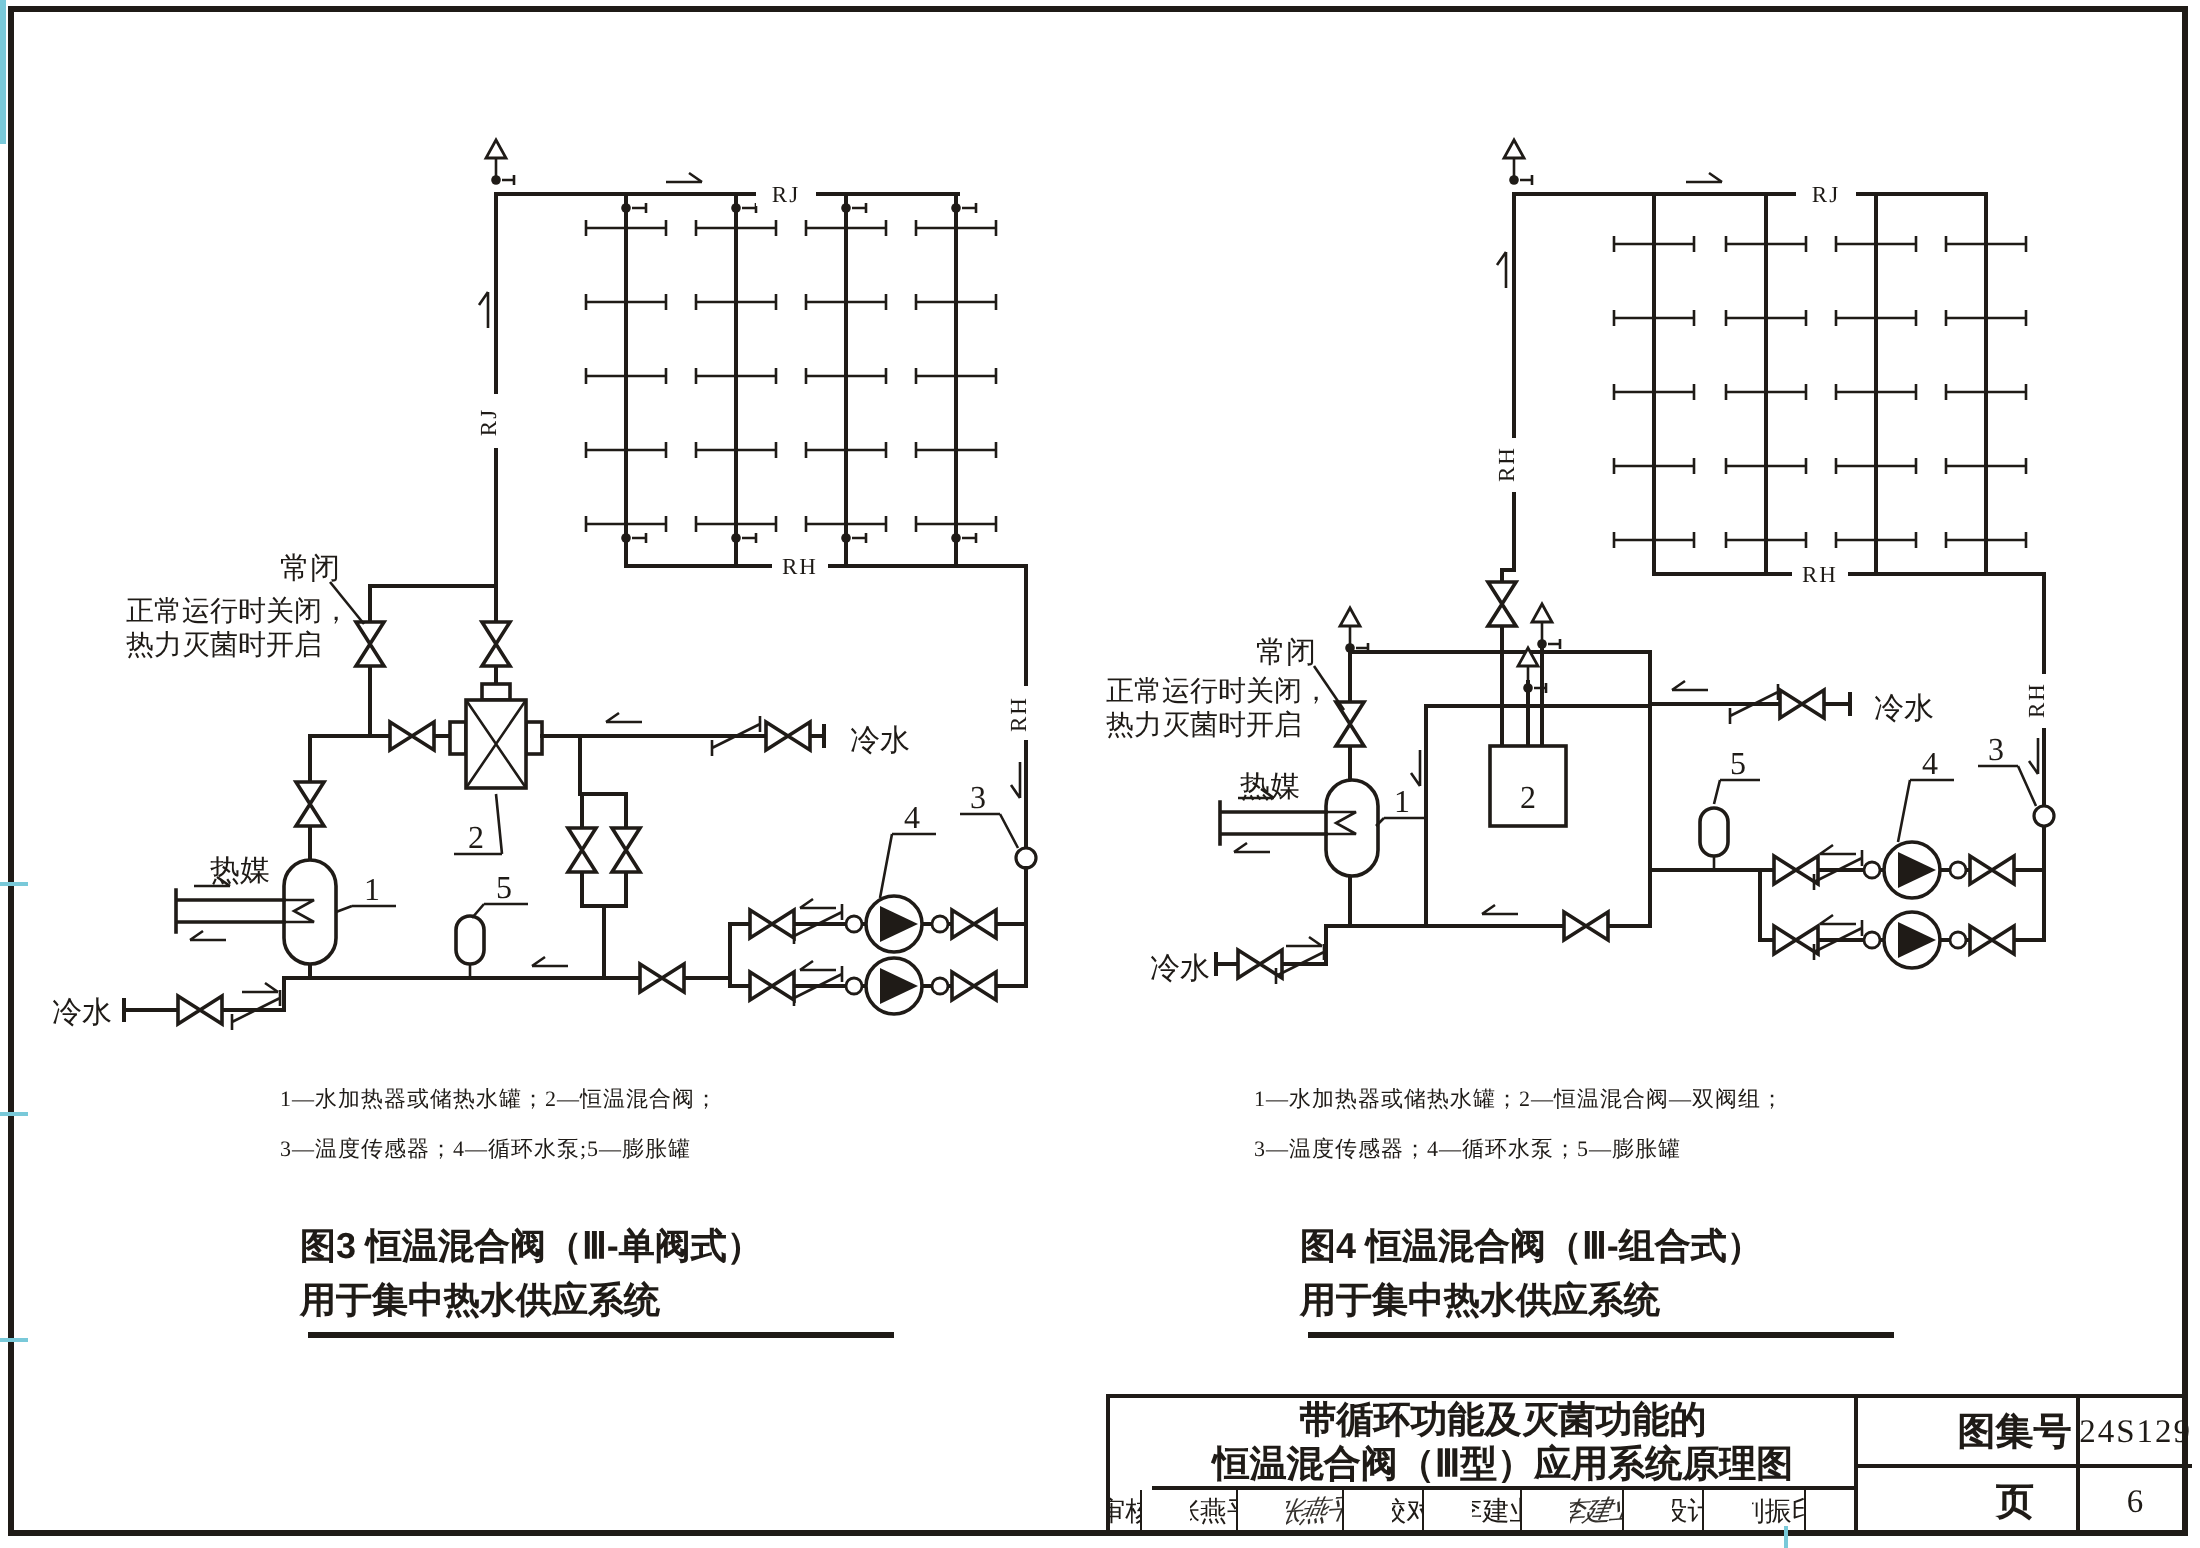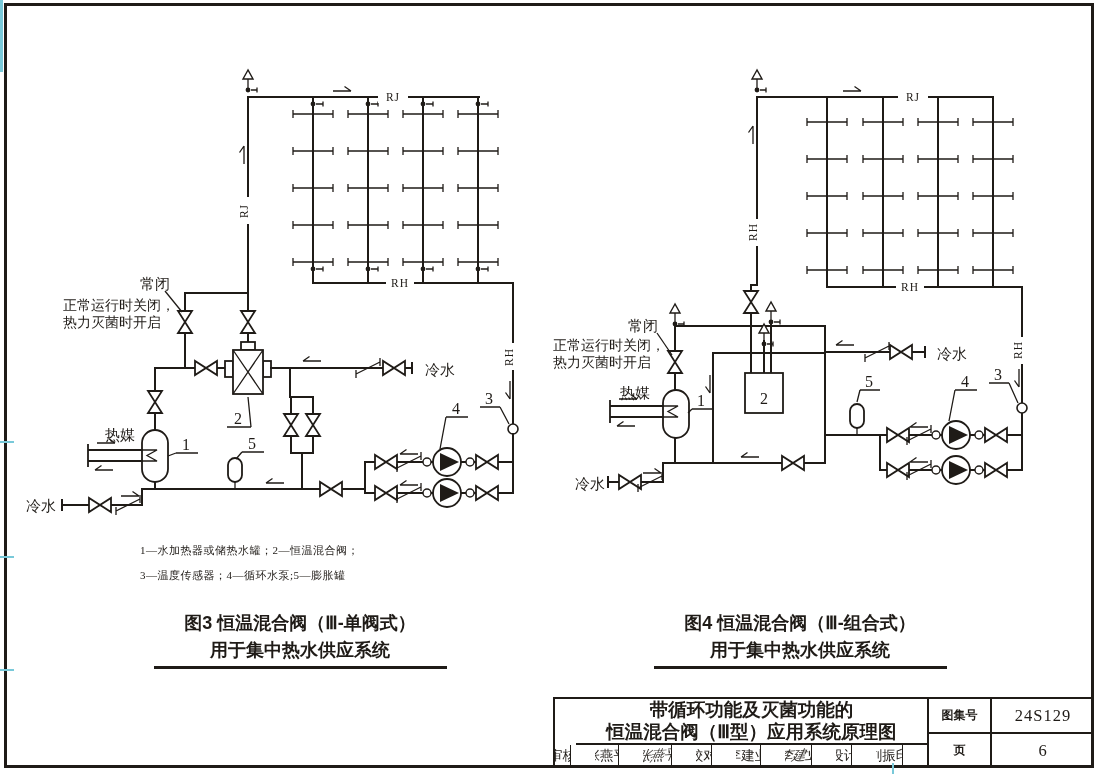--- a/index.html
+++ b/index.html
@@ -28,39 +28,39 @@
   .mask{fill:#fff;stroke:none;}
   text.t{fill:var(--ink);font-family:"Liberation Serif",serif;}
   text.lbl14{font-size:14px;}
   text.lbl15{font-size:15px;}
   text.num{font-size:16px;}
   text.pipelbl{font-size:11.5px;letter-spacing:1px;}
   
   .abs{position:absolute;}
   .legend{font-size:11px;line-height:25px;white-space:nowrap;letter-spacing:0.5px;}
   .caption{font-family:"Liberation Sans",sans-serif;font-weight:bold;font-size:18px;
-           line-height:27px;text-align:center;white-space:nowrap;}
+           line-height:27px;white-space:nowrap;}
   .cap-underline{position:absolute;height:2.5px;background:var(--ink);}
   
   .tblock{position:absolute;left:553px;top:697px;width:541px;height:70.5px;
           border-left:2px solid var(--ink);border-top:2px solid var(--ink);
           display:flex;font-family:"Liberation Serif",serif;}
   .tb-left{width:374px;display:flex;flex-direction:column;border-right:2px solid var(--ink);}
   .tb-title{flex:1;display:flex;flex-direction:column;align-items:center;justify-content:center;
             font-family:"Liberation Sans",sans-serif;font-weight:bold;font-size:18.5px;
             line-height:22px;border-bottom:2px solid var(--ink);white-space:nowrap;margin-left:21px;}
   .tb-sigrow{height:23px;display:flex;align-items:stretch;font-size:13.5px;gap:24px;}
   .tb-cell{display:flex;align-items:center;justify-content:center;border-right:1.6px solid var(--ink);
            white-space:nowrap;overflow:hidden;}
   .tb-cell:last-child{border-right:none;}
   .tb-right{width:167px;display:flex;flex-direction:column;}
   .tb-r-row{flex:1;display:flex;}
   .tb-r-row.first{border-bottom:2px solid var(--ink);}
   .tb-r-lab{width:63px;display:flex;align-items:center;justify-content:center;
-            font-size:12px;font-weight:bold;border-right:2px solid var(--ink);}
+            font-size:19px;font-weight:bold;border-right:2px solid var(--ink);margin-left:48px;}
   .tb-r-val{flex:1;display:flex;align-items:center;justify-content:center;
             font-size:16.5px;letter-spacing:1px;}
   .sig{display:inline-block;transform:skewX(-14deg) rotate(-4deg);font-style:italic;
        font-size:14px;opacity:.9;letter-spacing:-1px;}
 </style>
 </head>
 <body>
 
 <div class="page">
   <div class="frame"></div>
@@ -369,20 +369,24 @@
       <text class="t num" x="764" y="404" text-anchor="middle">2</text>
       <text class="t num" x="998" y="380" text-anchor="middle">3</text>
       <text class="t num" x="965" y="387" text-anchor="middle">4</text>
       <text class="t num" x="869" y="387" text-anchor="middle">5</text>
     </g>
   </svg>
 
   <div class="abs legend" style="left:140px;top:538px;">
     <div>1—水加热器或储热水罐；2—恒温混合阀；</div>
     <div>3—温度传感器；4—循环水泵;5—膨胀罐</div>
+  </div>
+  <div class="abs legend" style="left:627px;top:538px;">
+    <div>1—水加热器或储热水罐；2—恒温混合阀—双阀组；</div>
+    <div>3—温度传感器；4—循环水泵；5—膨胀罐</div>
   </div>
 
   <div class="abs caption" style="left:150px;top:610px;width:300px;">
     <div>图3 恒温混合阀（Ⅲ-单阀式）</div>
     <div>用于集中热水供应系统</div>
   </div>
   <div class="cap-underline" style="left:154px;top:666px;width:293px;"></div>
 
   <div class="abs caption" style="left:650px;top:610px;width:300px;">
     <div>图4 恒温混合阀（Ⅲ-组合式）</div>

